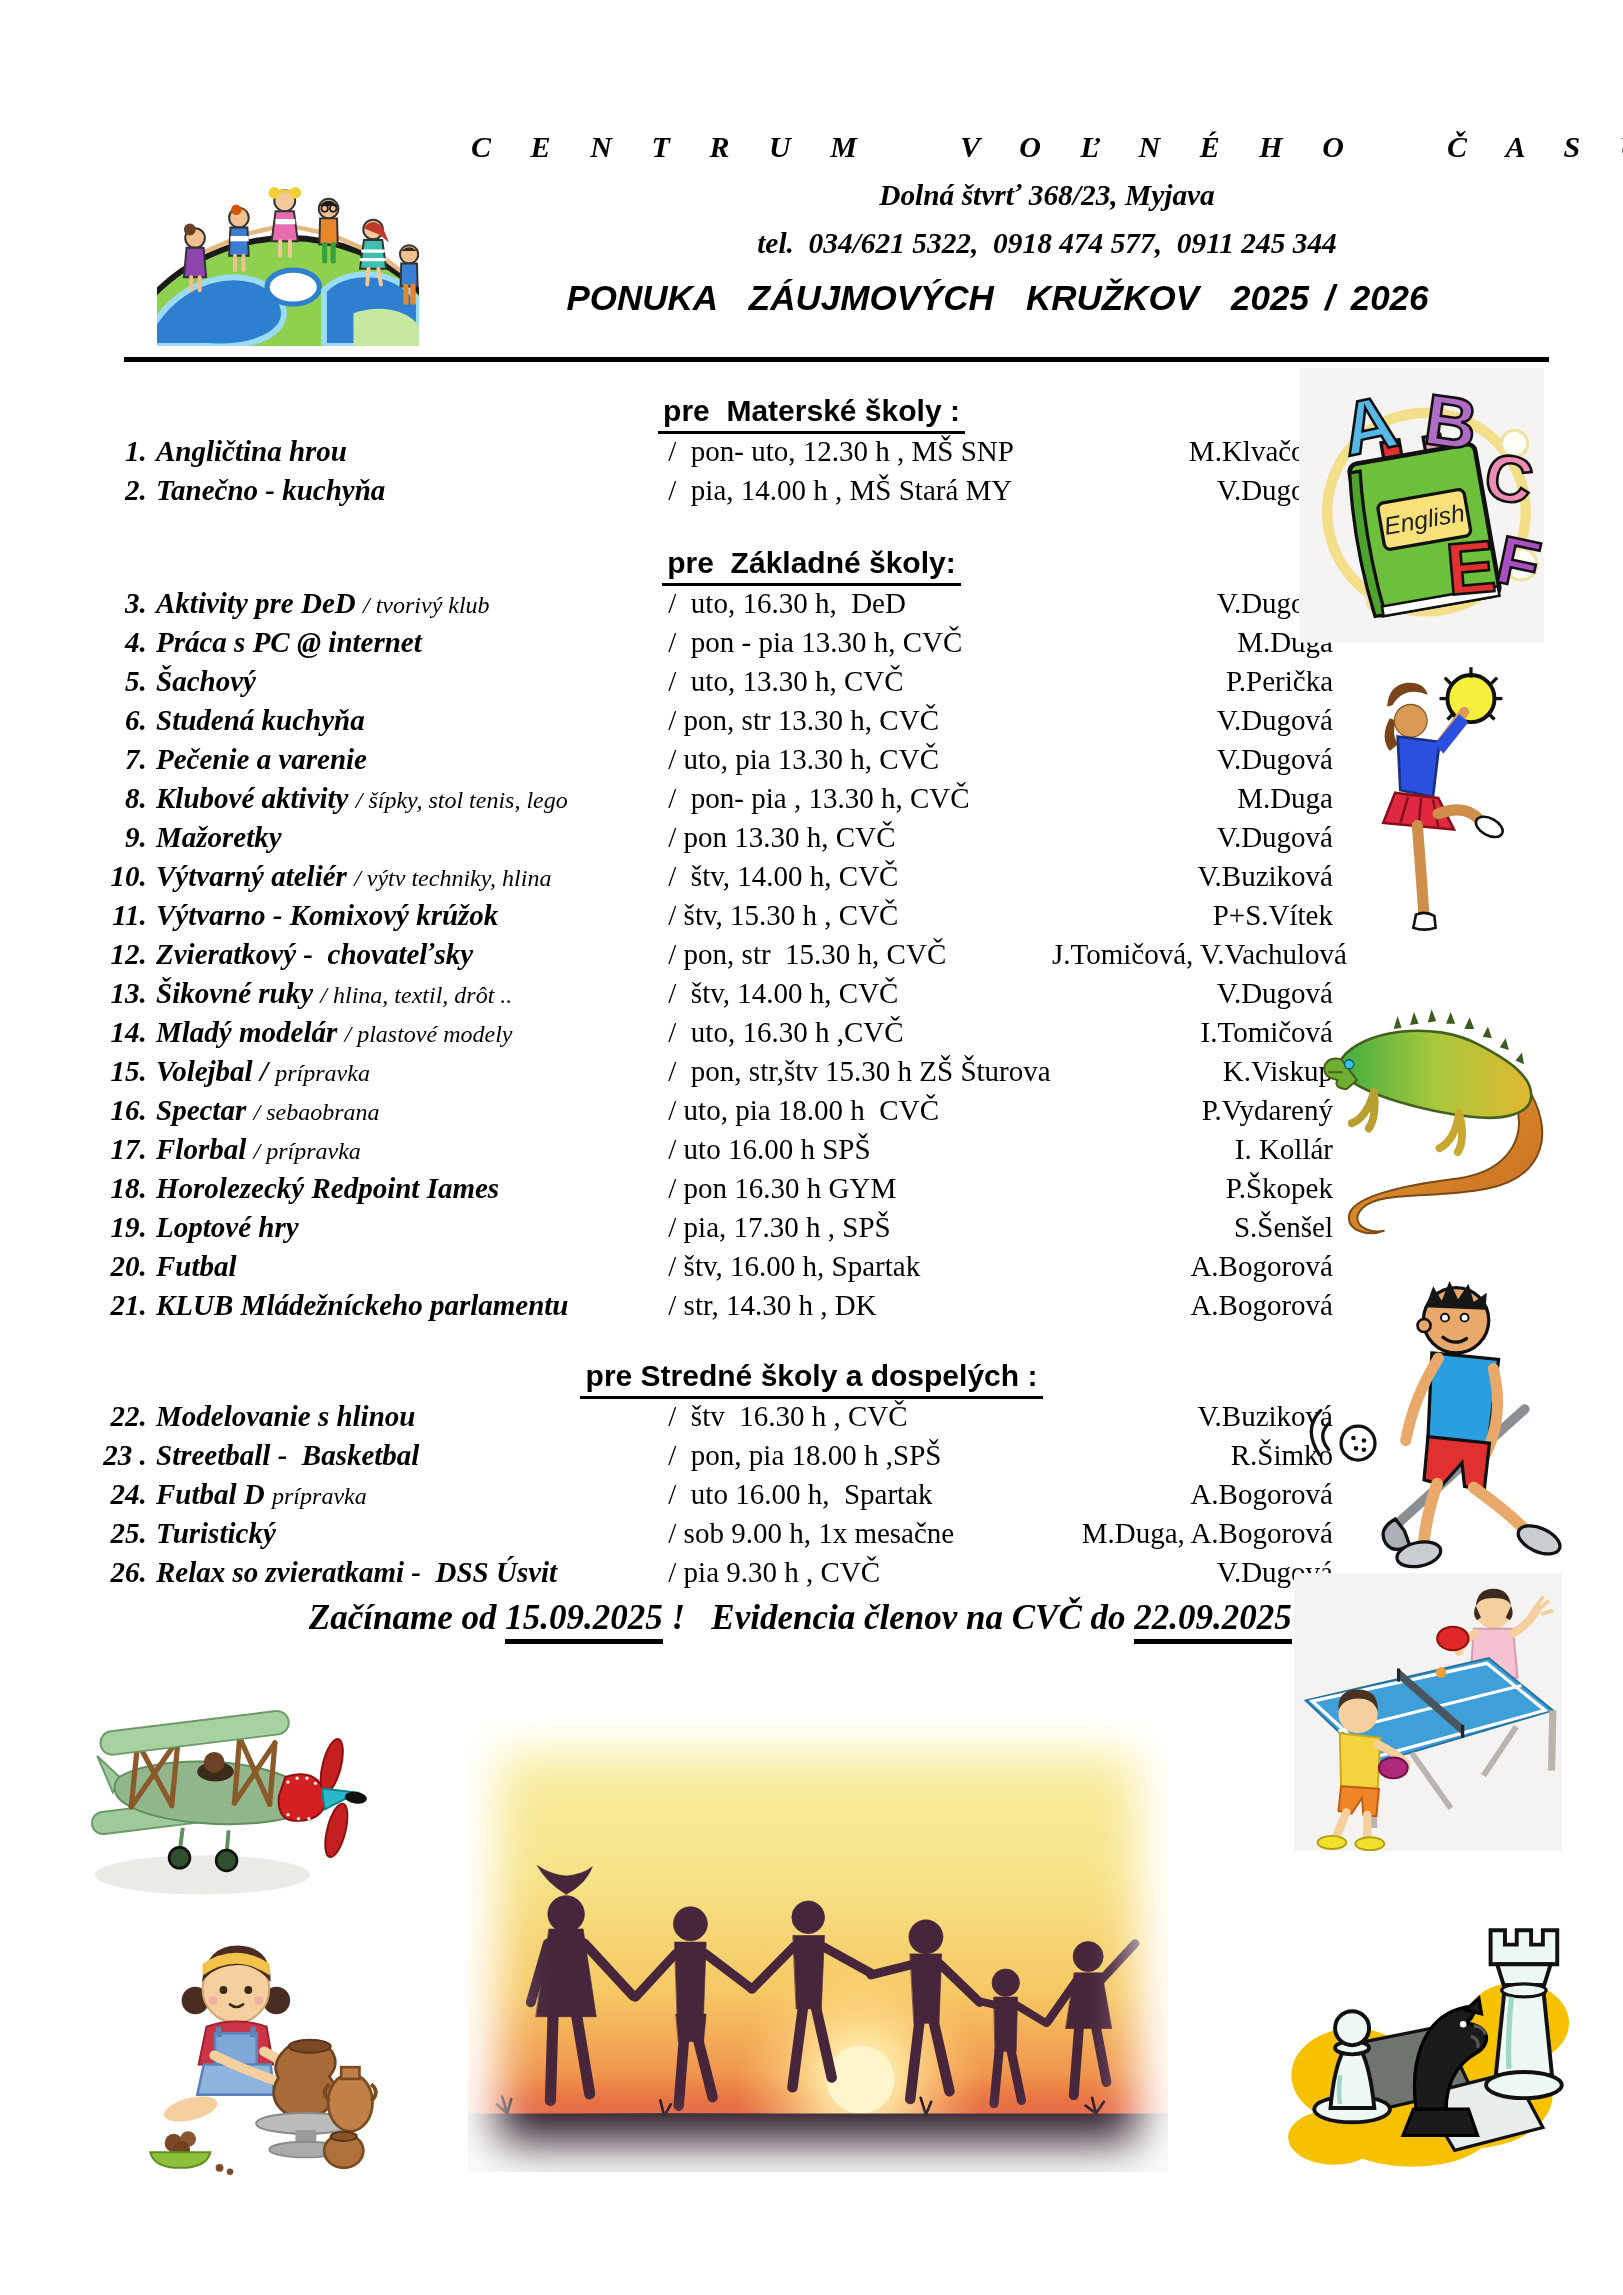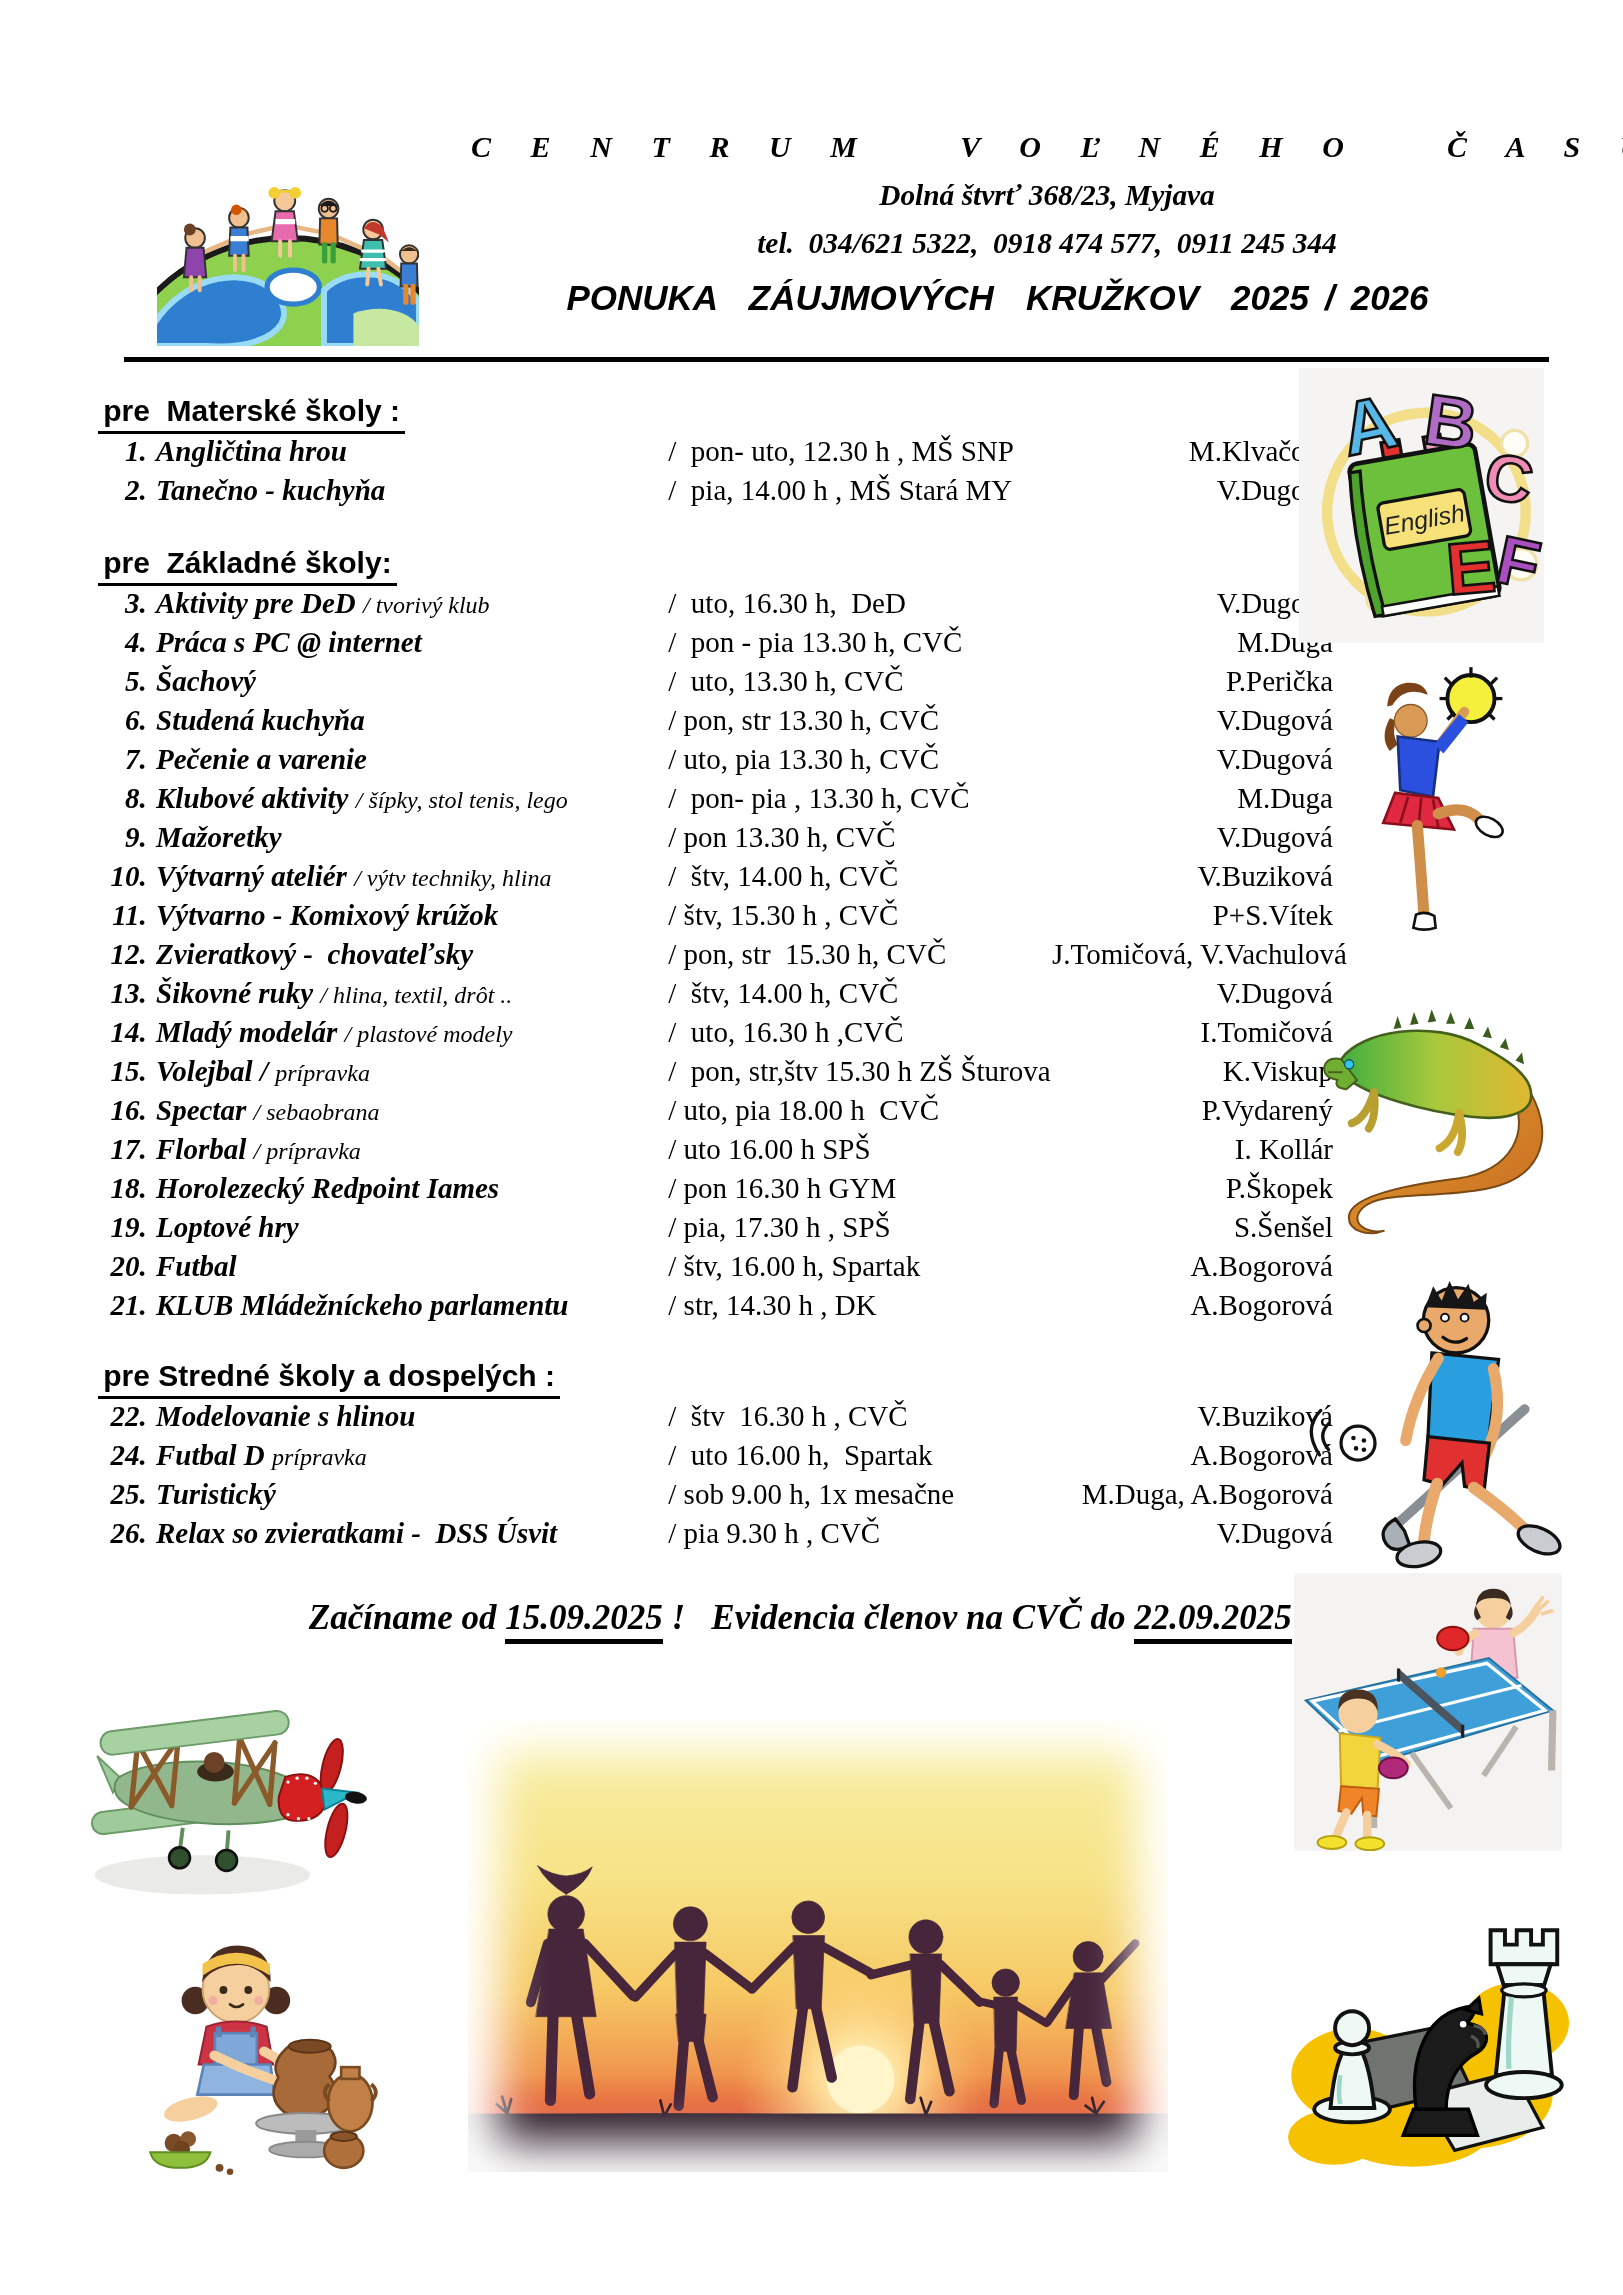--- a/index.html
+++ b/index.html
@@ -7,21 +7,21 @@
         font-family:"Liberation Serif",serif;color:#000;}
   
   .hdr-block{position:absolute;left:471px;top:130px;width:1152px;text-align:center;}
   .org-name{font:600 italic 30px "Liberation Serif",serif;letter-spacing:.26em;word-spacing:.55em;white-space:pre;}
   .hdr-line{font:700 italic 29.4px "Liberation Serif",serif;white-space:pre;margin-top:15px;}
   .title-block{position:absolute;left:376px;top:278px;width:1243px;text-align:center;}
   .doc-title{font:700 italic 35px "Liberation Sans",sans-serif;white-space:pre;word-spacing:.18em;}
   .rule{position:absolute;left:124px;top:357px;width:1425px;height:4.6px;background:#000;}
   
   .list{position:absolute;left:98px;top:394px;width:1427px;}
-  .sec-heading{height:41px;text-align:left;}
+  .sec-heading{height:41px;text-align:center;}
   .sec-heading.gap2{margin-top:33px;}
   .sec-heading.gap3{margin-top:31px;}
   .sec-heading-text{display:inline-block;font:700 30px "Liberation Sans",sans-serif;
         border-bottom:3.9px solid #000;padding:0 5.2px 2.6px;white-space:pre;}
   .row{display:flex;height:39px;line-height:39px;align-items:baseline;}
   .row span{white-space:pre;}
   .num{flex:0 0 58px;text-align:right;padding-right:9.2px;box-sizing:border-box;
        font:700 italic 29px "Liberation Serif",serif;}
   .name{flex:0 0 494px;overflow:visible;font:700 italic 29px "Liberation Serif",serif;}
   .note{font:400 italic 24px "Liberation Serif",serif;}
@@ -180,20 +180,26 @@
         <span class="name"><span class="name-main">KLUB Mládežníckeho parlamentu</span></span>
         <span class="sched">/ str, 14.30 h , DK</span>
         <span class="leader">A.Bogorová</span>
       </div>
       <div class="sec-heading gap3"><span class="sec-heading-text">pre Stredné školy a dospelých :</span></div>
       <div class="row">
         <span class="num">22.</span>
         <span class="name"><span class="name-main">Modelovanie s hlinou</span></span>
         <span class="sched">/  štv  16.30 h , CVČ</span>
         <span class="leader">V.Buziková</span>
+      </div>
+      <div class="row">
+        <span class="num">23 .</span>
+        <span class="name"><span class="name-main">Streetball -  Basketbal</span></span>
+        <span class="sched">/  pon, pia 18.00 h ,SPŠ</span>
+        <span class="leader">R.Šimko</span>
       </div>
       <div class="row">
         <span class="num">24.</span>
         <span class="name"><span class="name-main">Futbal D</span> <span class="note">prípravka</span></span>
         <span class="sched">/  uto 16.00 h,  Spartak</span>
         <span class="leader">A.Bogorová</span>
       </div>
       <div class="row">
         <span class="num">25.</span>
         <span class="name"><span class="name-main">Turistický</span></span>

